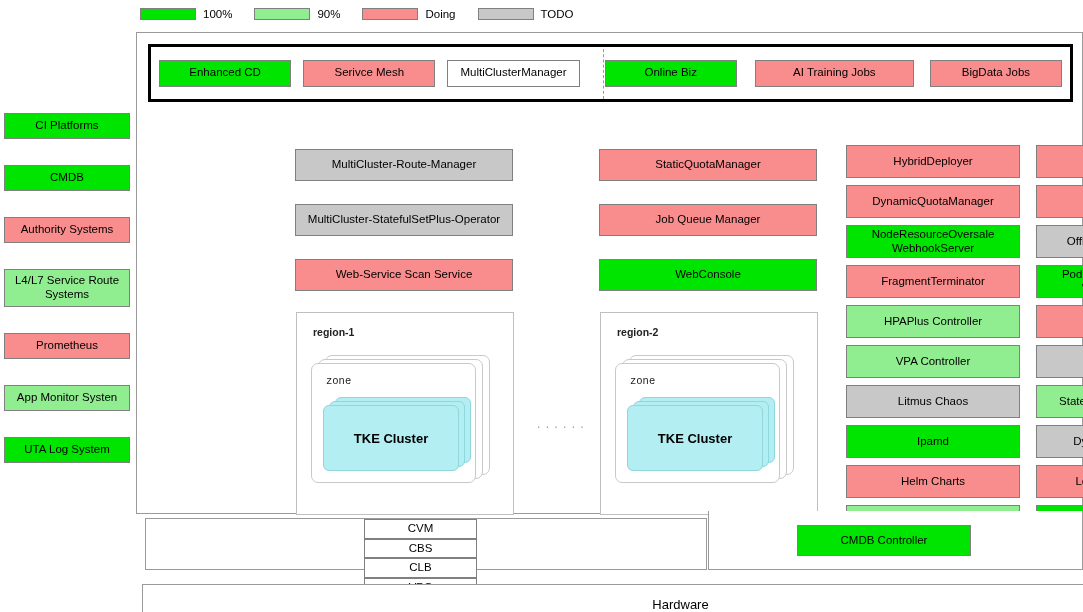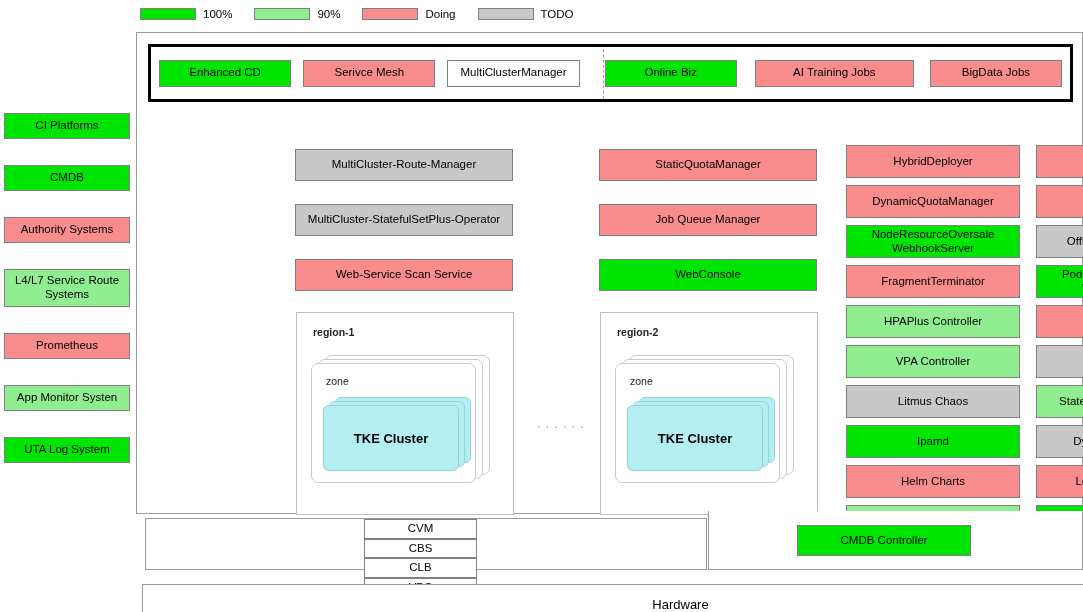--- a/index.html
+++ b/index.html
@@ -201,20 +201,21 @@
     background: #ffffff;
   }
   .zone-card.z3 { left: 14px; top: 0px; }
   .zone-card.z2 { left: 7px;  top: 4px; }
   .zone-card.z1 { left: 0px;  top: 8px; }
   .zone-label {
     position: absolute;
     left: 14px; top: 11px;
     font-size: 10.5px;
     color: #222222;
+    font-family: Liberation Mono, monospace;
   }
   .cluster-stack {
     position: absolute;
     left: 11px; top: 33px;
     width: 150px; height: 76px;
   }
   .cluster-card {
     position: absolute;
     width: 136px; height: 66px;
     border: 1px solid #8fd6dd;

